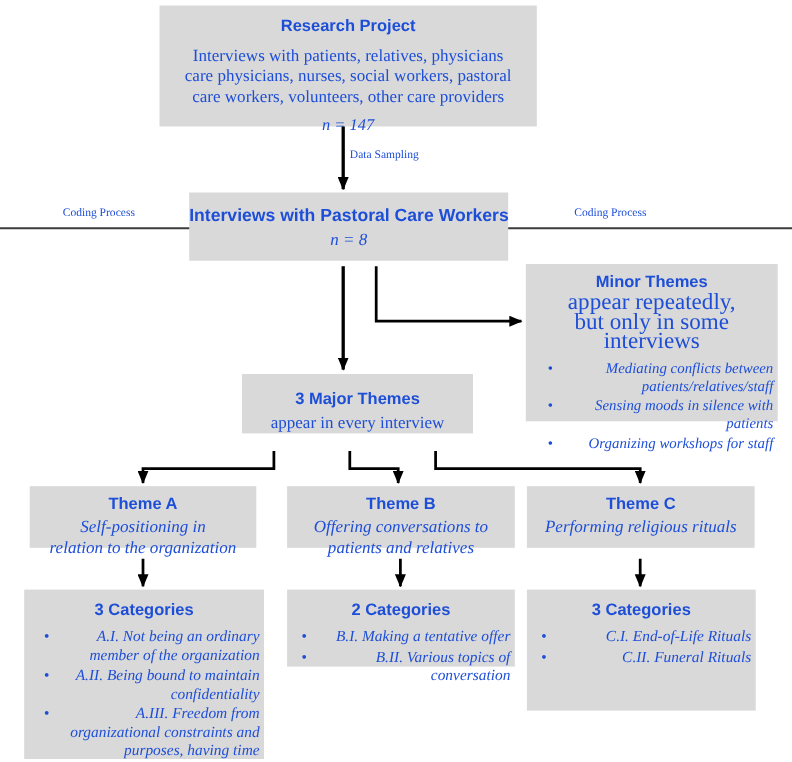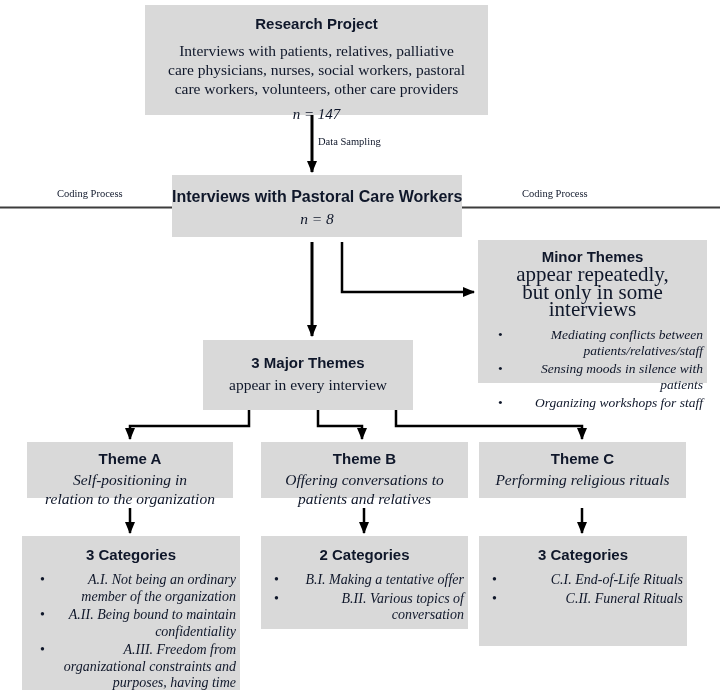--- a/index.html
+++ b/index.html
@@ -2,21 +2,21 @@
 <html><head>
 <meta charset="utf-8">
 <style>
   html, body { margin: 0; padding: 0; background: #ffffff; }
   #canvas {
     position: relative;
     width: 720px;
     height: 693px;
     background: #ffffff;
     font-family: "Liberation Serif", serif;
-    color: #0f172a;
+    color: #1d4ed8;
     overflow: hidden;
   }
   svg.layer {
     position: absolute;
     left: 0; top: 0;
     width: 720px; height: 693px;
   }
   #lines-behind { z-index: 0; }
   .gbox {
     position: absolute;
@@ -48,34 +48,34 @@
   #research-box .n-label { margin-top: 8px; font-size: 15px; }
   
   #interviews-box { left: 172px; top: 175px; width: 290px; height: 62px; }
   #interviews-box .box-title { padding-top: 13px; font-size: 16px; white-space: nowrap; }
   #interviews-box .n-label { margin-top: 4px; font-size: 15.5px; }
   
   #minor-box { left: 478px; top: 240px; width: 229px; height: 143px; }
   #minor-box .box-title { padding-top: 8px; }
   #minor-box .sub-lines { font-size: 21px; line-height: 17.5px; }
   
-  #major-box { left: 203px; top: 340px; width: 210px; height: 70px; }
+  #major-box { left: 220px; top: 340px; width: 210px; height: 54px; }
   #major-box .box-title { padding-top: 14px; }
   #major-box .subtitle { margin-top: 4px; font-size: 15.5px; }
   
   .theme-box { top: 442px; height: 56px; }
   #theme-a-box { left: 27px;  width: 206px; }
   #theme-b-box { left: 261px; width: 207px; }
   #theme-c-box { left: 479px; width: 207px; }
   .theme-box .box-title { padding-top: 8px; }
   .theme-box .desc-lines { margin-top: 2px; font-style: italic; }
   
   .cat-box { top: 536px; text-align: left; }
   #cat-a-box { left: 22px;  width: 218px; height: 154px; }
-  #cat-b-box { left: 261px; width: 207px; height: 93px; }
+  #cat-b-box { left: 261px; width: 207px; height: 70px; }
   #cat-c-box { left: 479px; width: 208px; height: 110px; }
   .cat-box .box-title { padding-top: 10px; text-align: center; }
   
   ul.bullets {
     list-style: none;
     margin: 8px 0 0 0;
     padding: 0 4px 0 35px;
     font-style: italic;
     text-align: right;
   }
@@ -96,21 +96,21 @@
 
 <div id="canvas">
 
   <svg id="lines-behind" class="layer">
     <line x1="0" y1="207.5" x2="720" y2="207.5" stroke="#3c3c3c" stroke-width="2"></line>
   </svg>
 
   <div id="research-box" class="gbox">
     <div class="box-title">Research Project</div>
     <div class="body-lines serif-line">
-        <div>Interviews with patients, relatives, palliative</div>
+        <div>Interviews with patients, relatives, physicians</div>
         <div>care physicians, nurses, social workers, pastoral</div>
         <div>care workers, volunteers, other care providers</div>
       </div>
     <div class="n-label italic">n = 147</div>
   </div>
 
   <div class="floating-label" style="left:318px; top:136px;">Data Sampling</div>
 
   <div class="floating-label" style="left:57px; top:188px;">Coding Process</div>
   <div class="floating-label" style="left:522px; top:188px;">Coding Process</div>

